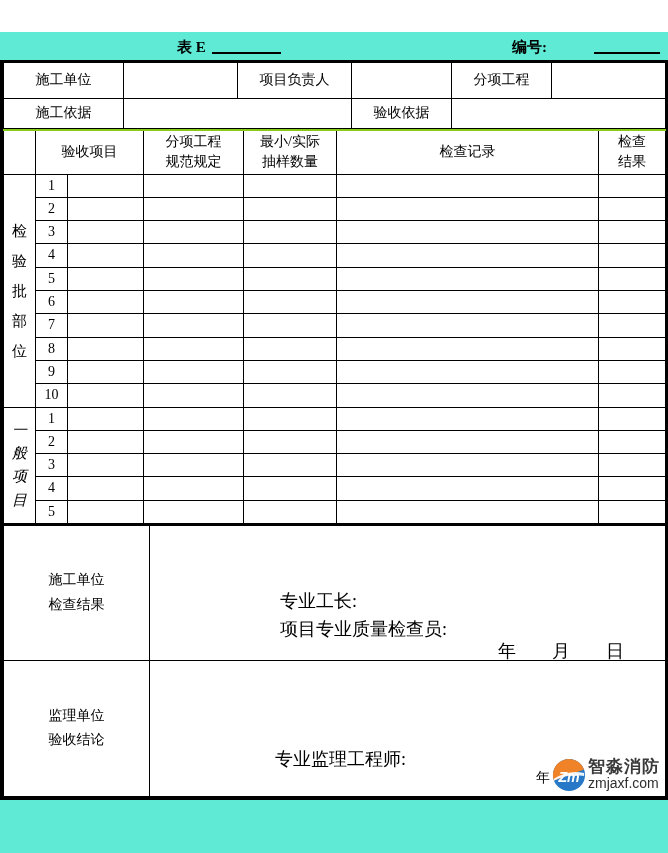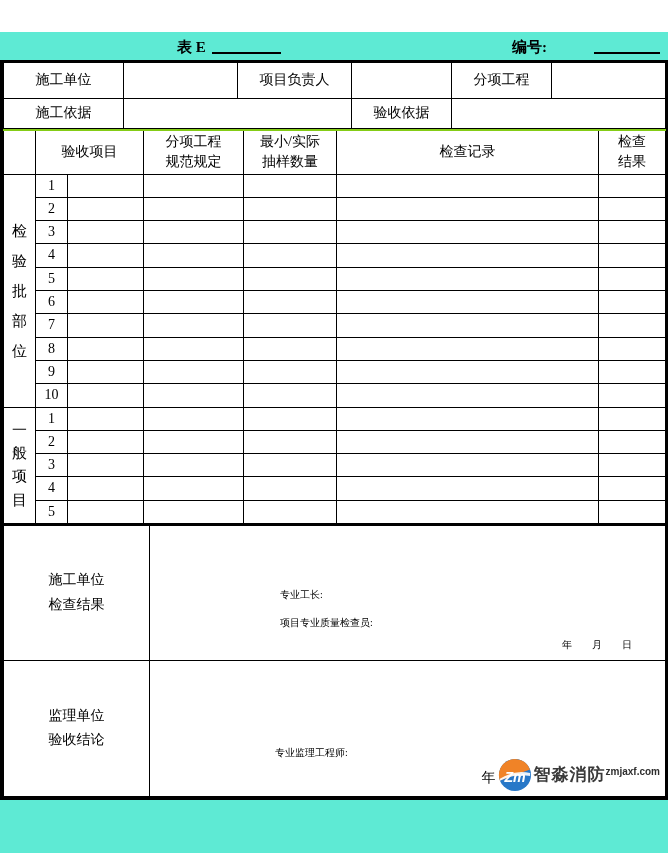--- a/index.html
+++ b/index.html
@@ -16,35 +16,35 @@
   .form { position:absolute; top:28px; left:0; width:668px; border:3px solid #000; border-top-width:2px; background:#fff; }
 
   table { border-collapse:collapse; table-layout:fixed; width:662px; }
   td { border:1px solid #000; font-size:14px; text-align:center; vertical-align:middle;
        padding:1px 3px; white-space:pre-line; line-height:1.45; overflow:hidden; }
 
   .items { border-top:2px solid #84cc16; }
   .sign  { border-top:2px solid #000; }
 
   .vtext { width:16px; margin:0 auto; word-break:break-all; font-size:15px; line-height:2.0; }
-  .vtext.general { line-height:1.55; }
+  .vtext.general { line-height:1.55;font-style:italic; }
 
   .numcell { font-size:14px; }
 
   .sig-label { font-size:14px; line-height:1.75; }
   .sig-cell { position:relative; padding:0; }
-  .abs { position:absolute; font-size:10px; white-space:nowrap; text-align:left; }
+  .abs { position:absolute; font-size:18px; white-space:nowrap; text-align:left; }
 
   
   .brand-row { position:absolute; right:5px; bottom:4px; display:flex; align-items:center; }
   .year-prefix { font-size:14px; margin-right:2px; position:relative; top:4px; }
   .logo-icon { margin-right:2px; }
-  .brand-col { display:flex; flex-direction:row; align-items:flex-start; }
+  .brand-col { display:flex; flex-direction:column; align-items:flex-start; }
   .brand-name { font-family:"Liberation Sans","DejaVu Sans",sans-serif; font-size:17px; font-weight:bold; color:#3a3a3a; line-height:1.05; letter-spacing:1px; }
-  .brand-domain { font-family:"Liberation Sans","DejaVu Sans",sans-serif; font-size:10px; font-weight:bold; color:#2e2e2e; line-height:1.1; }
+  .brand-domain { font-family:"Liberation Sans","DejaVu Sans",sans-serif; font-size:14px; font-weight:normal; color:#2e2e2e; line-height:1.1; }
 </style>
 </head>
 <body>
 
 <div class="page">
 
   <div class="titlebar">
     <span class="t" style="left:177px">表 E</span>
     <span class="uline" style="left:212px; width:69px"></span>
     <span class="t" style="left:512px">编号:</span>
@@ -234,21 +234,21 @@
           <col style="width:146px">
           <col style="width:516px">
         </colgroup>
       <tbody>
           <tr style="height:135px">
         <td class="sig-label">施工单位
 检查结果</td>
         <td class="sig-cell">
           <div class="abs" style="left:130px; top:62px">专业工长:</div>
           <div class="abs" style="left:130px; top:90px">项目专业质量检查员:</div>
-          <div class="abs" style="right:33px; top:112px">年　　月　　日</div>
+          <div class="abs" style="right:41px; top:112px">年　　月　　日</div>
         </td>
       </tr>
       <tr style="height:136px">
         <td class="sig-label">监理单位
 验收结论</td>
         <td class="sig-cell">
           <div class="abs" style="left:125px; top:85px">专业监理工程师:</div>
           <div class="brand-row">
             <span class="year-prefix">年</span>
             <svg class="logo-icon" width="34" height="34" viewBox="0 0 36 36">

